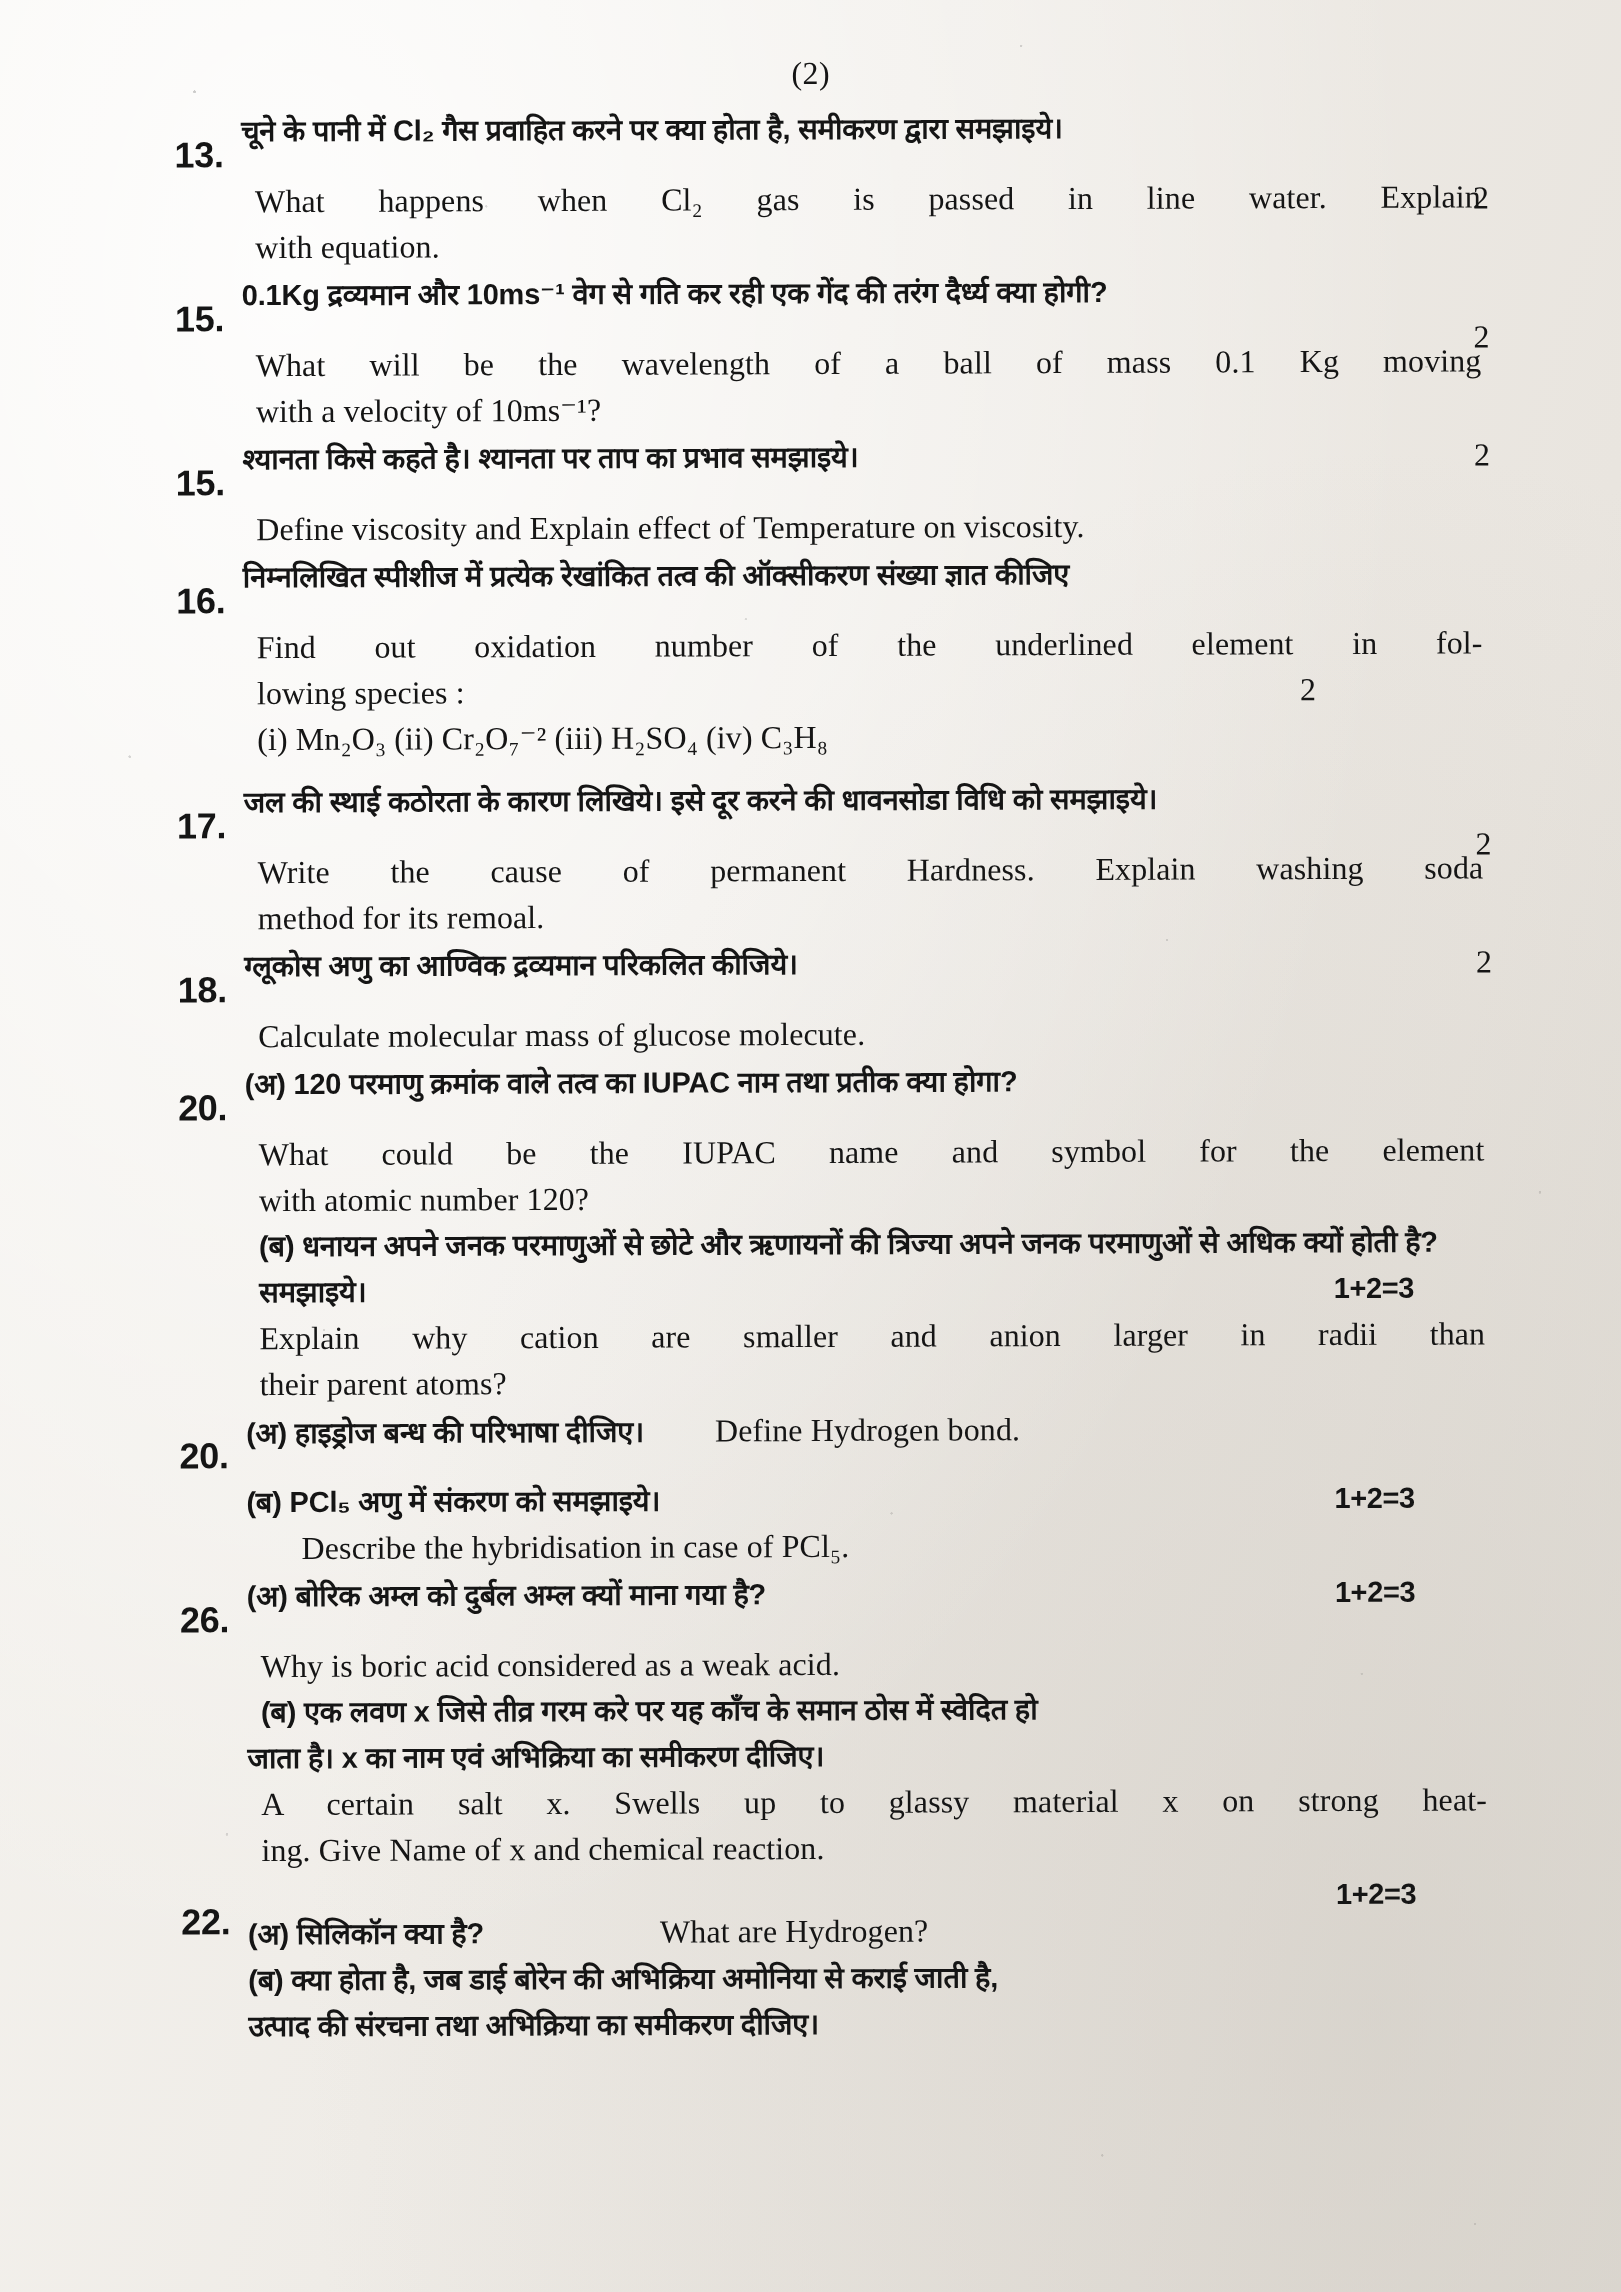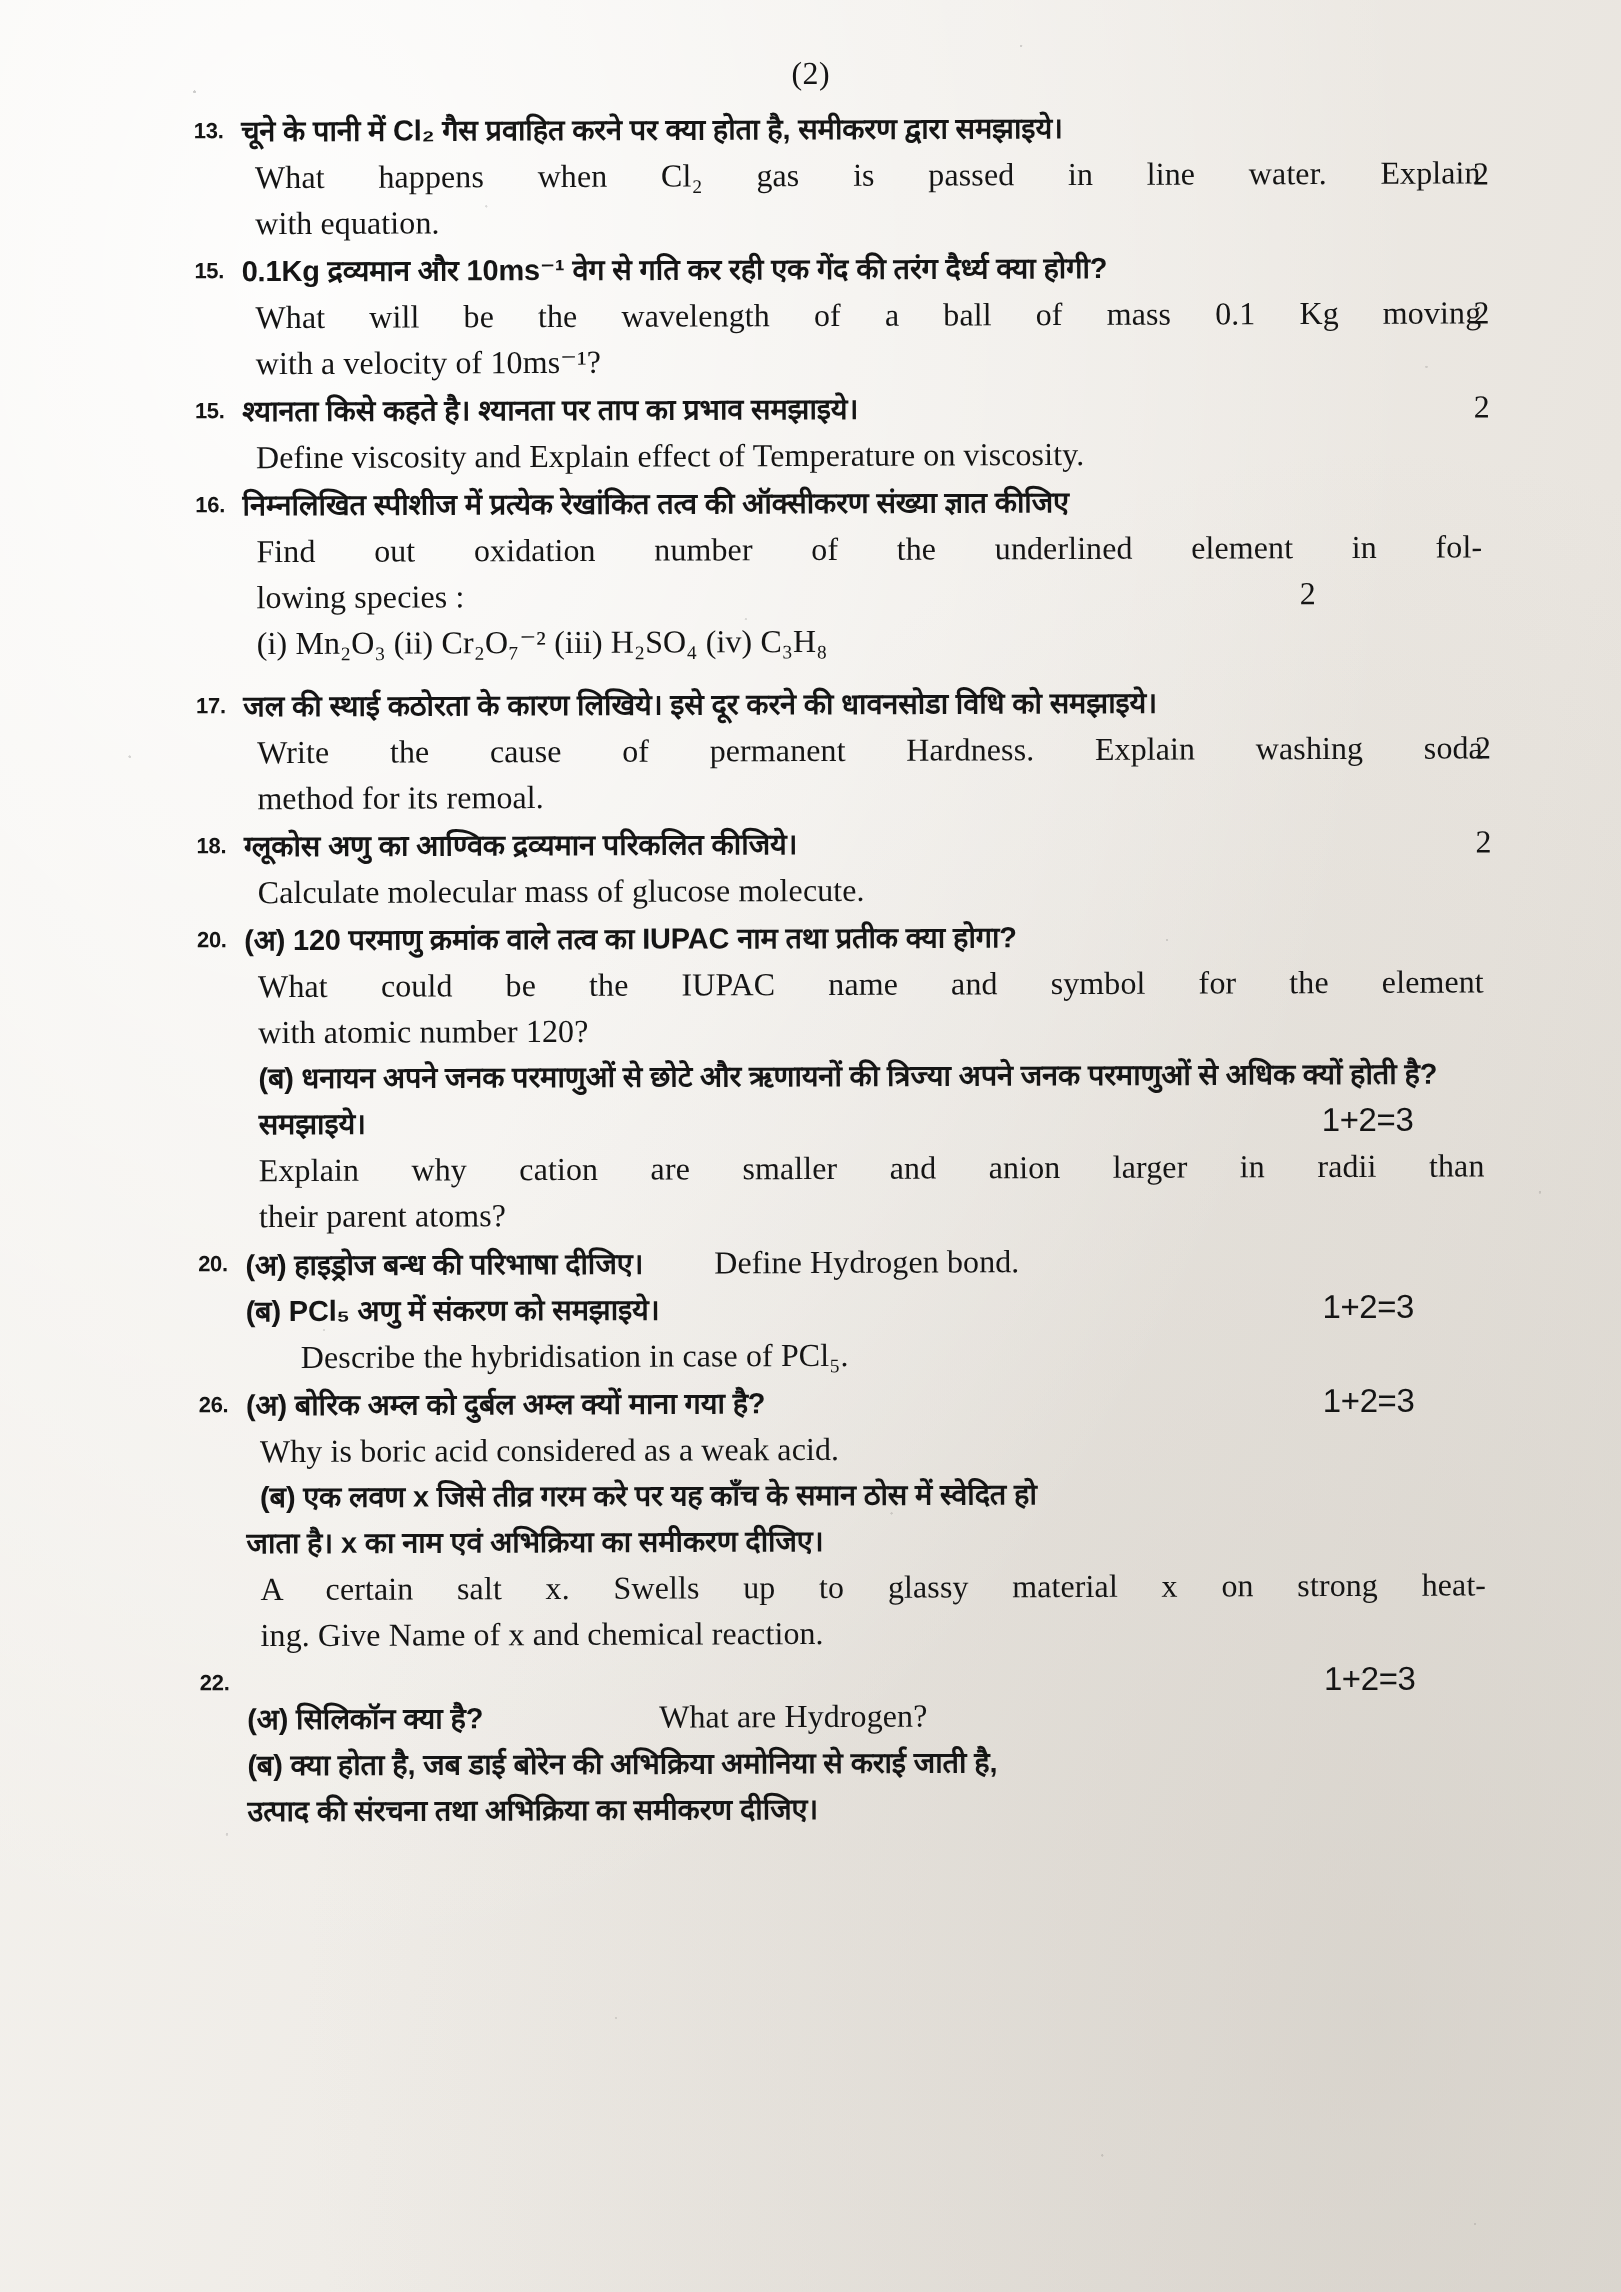--- a/index.html
+++ b/index.html
@@ -83,24 +83,25 @@
     display: flex;
     align-items: flex-start;
     min-height: 46px;
     line-height: 46px;
   }
 
   .qnum {
     flex: 0 0 76px;
     text-align: right;
     padding-right: 17.6px;
-    font-size: 22px;
+    font-size: 36px;
     font-family: "Liberation Sans", sans-serif;
     font-weight: 600;
     letter-spacing: -0.3px;
+    margin-top: 24px;
   }
 
   .body {
     flex: 1 1 auto;
     position: relative;
     min-width: 0;
   }
 
   
   .hi {
@@ -127,22 +128,22 @@
   }
 
   .indent { margin-left: 13.7px; }
   .indent2 { margin-left: 55px; }
 
   
   .marks {
     position: absolute;
     right: -7.8px;
     font-family: "Liberation Sans", sans-serif;
-    font-weight: 400;
-    font-size: 33px;
+    font-weight: 700;
+    font-size: 29px;
     line-height: 46px;
     white-space: nowrap;
     letter-spacing: -0.4px;
   }
   .marks.plain {
     font-family: "Liberation Serif", serif;
     font-weight: 400;
     font-size: 32px;
   }
 

